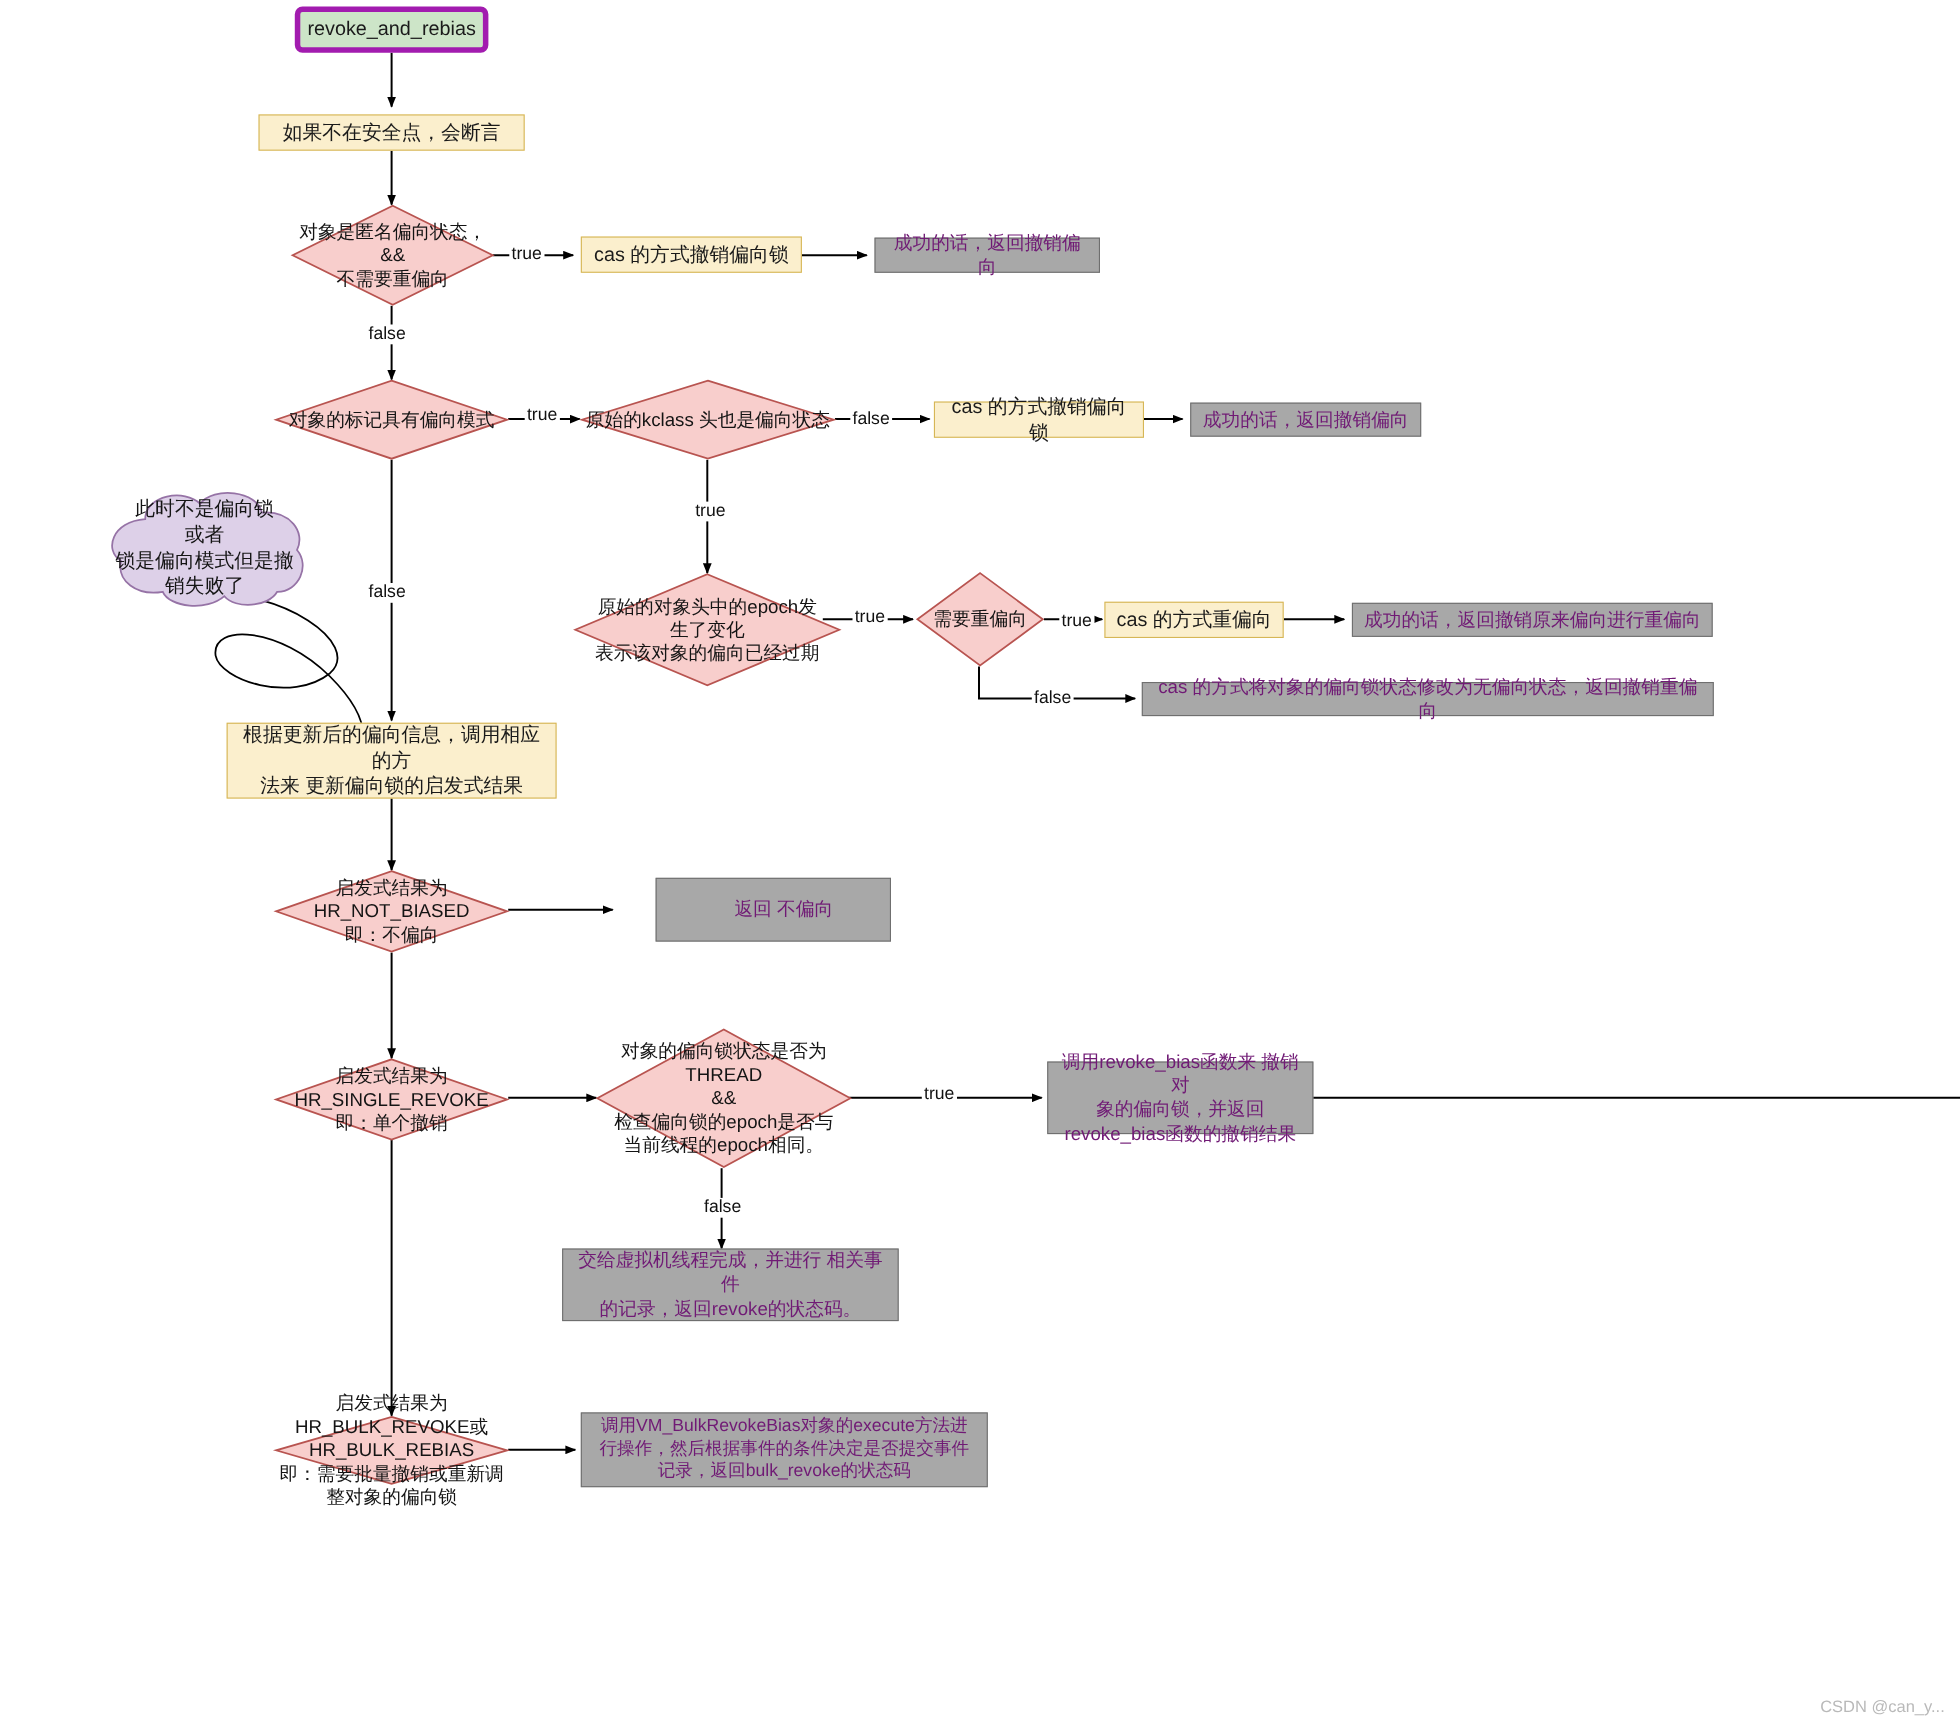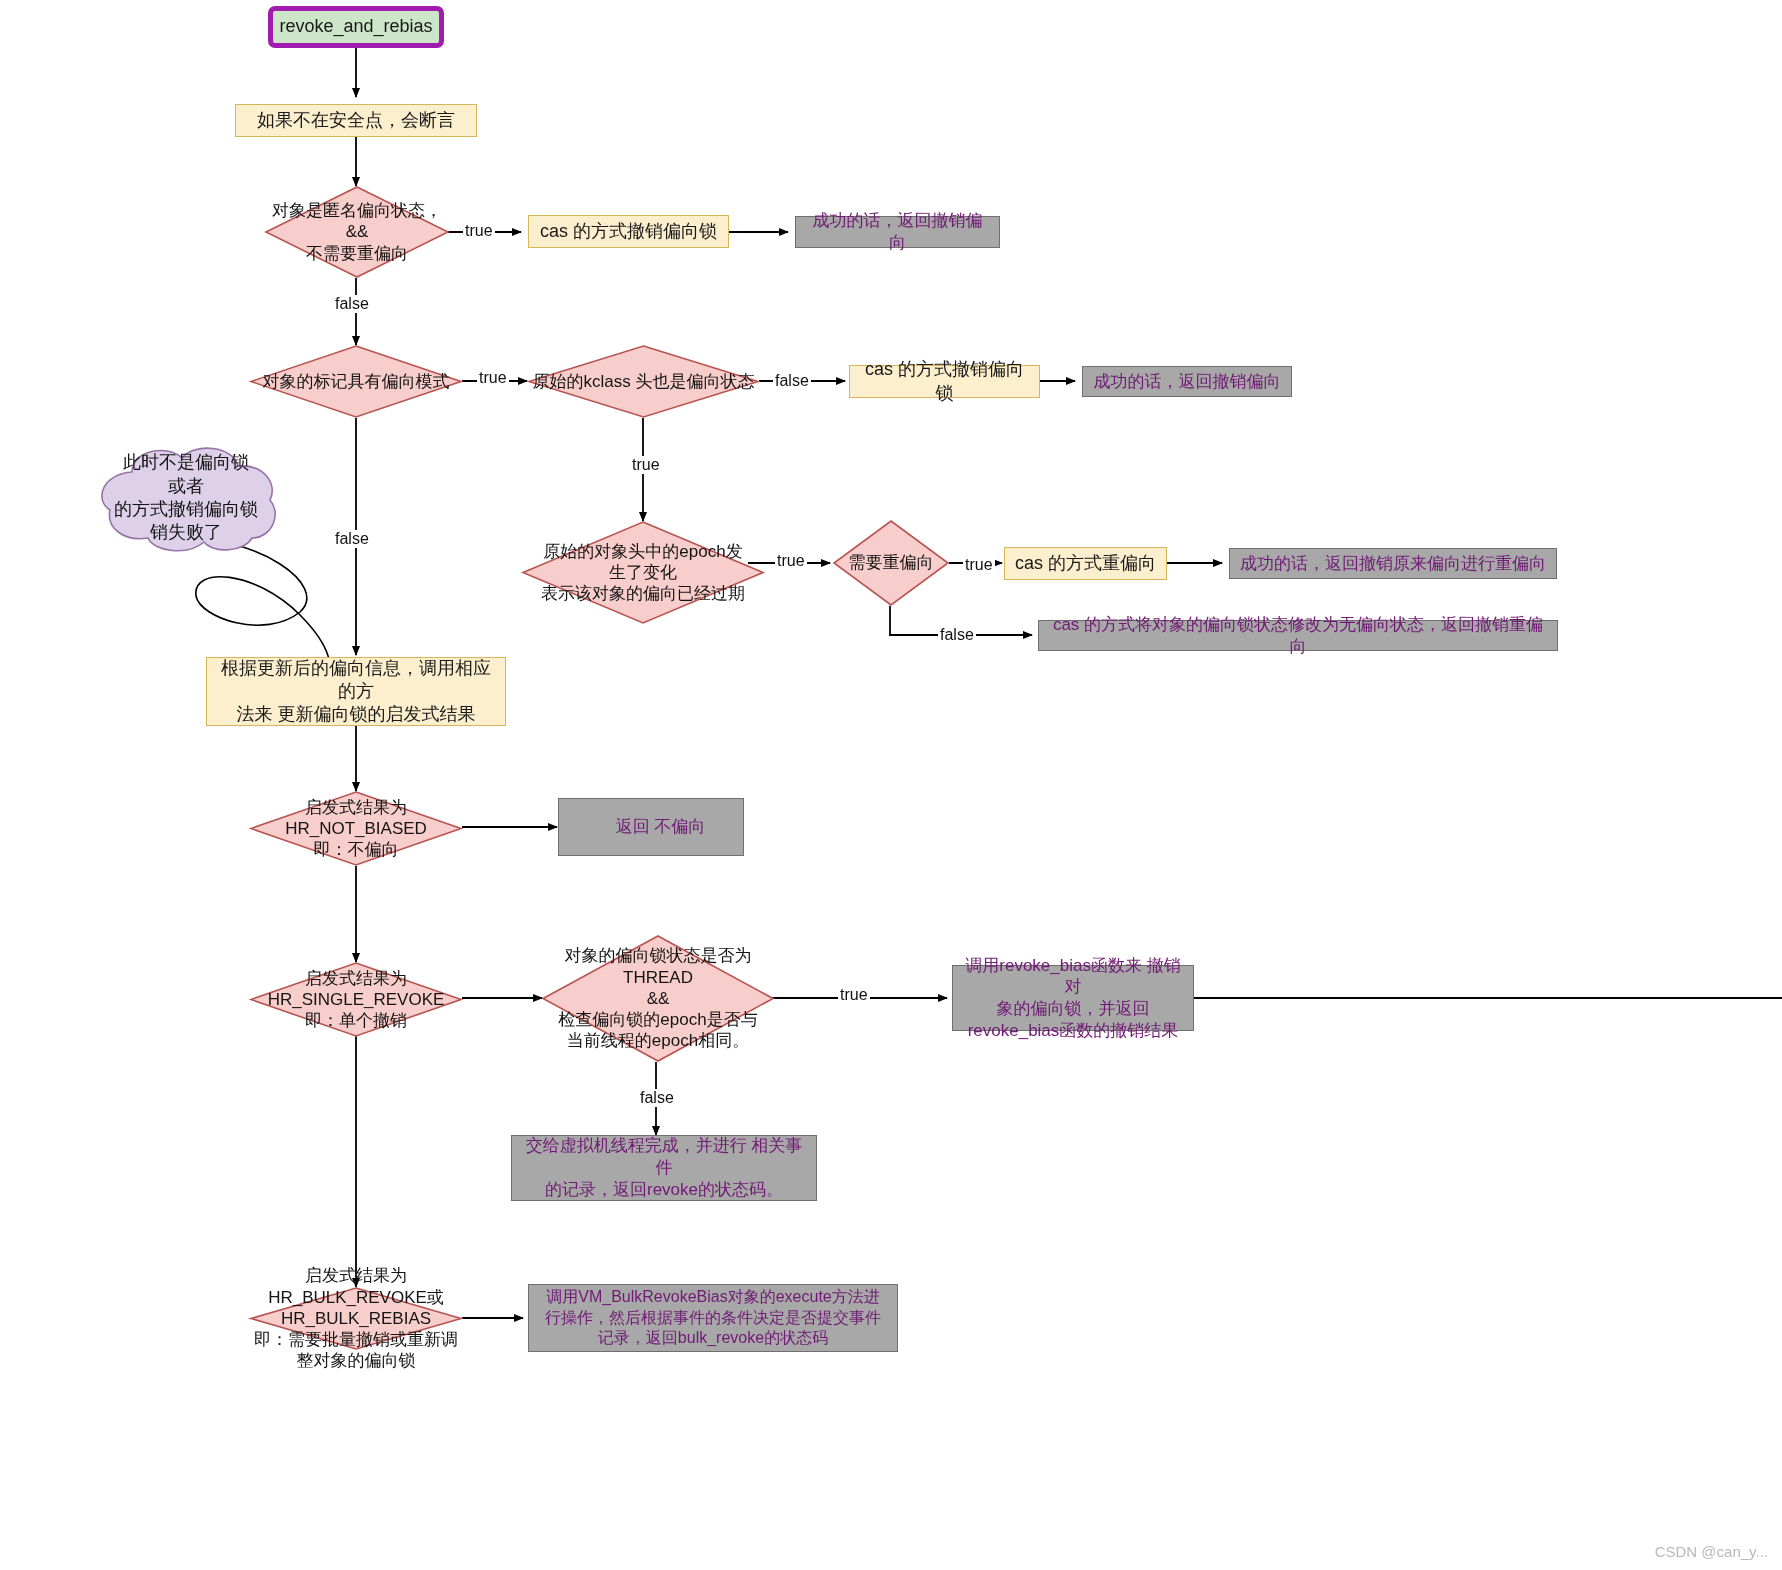--- a/index.html
+++ b/index.html
@@ -215,21 +215,21 @@
 
   <div class="cloud" style="left:88px;top:442px;width:196px;height:112px;">
     <svg width="196" height="112" viewBox="0 0 196 112">
       <path d="M44,30 C44,8 80,2 94,16 C106,0 146,4 150,24
                C176,22 190,42 182,58 C194,72 184,96 164,96
                C156,110 126,112 116,100 C100,114 66,110 60,96
                C36,100 18,86 22,68 C6,58 14,32 44,30 Z" fill="#ddd0e8" stroke="#9673a6" stroke-width="1.6"></path>
     </svg>
     <div class="cloud-text">此时不是偏向锁
 或者
-的方式撤销偏向锁
+锁是偏向模式但是撤
 销失败了</div>
   </div>
 
   <div class="decision-wrap" style="left:522px;top:521px;width:242px;height:103px;">
     <svg width="242" height="103" viewBox="0 0 242 103">
       <polygon points="121,1 241,51.5 121,102 1,51.5" fill="#f8cecc" stroke="#b85450" stroke-width="1.6"></polygon>
     </svg>
     <div class="decision-label">原始的对象头中的epoch发
 生了变化
 表示该对象的偏向已经过期</div>
@@ -253,21 +253,21 @@
 
   <div class="decision-wrap" style="left:250px;top:791px;width:212px;height:75px;">
     <svg width="212" height="75" viewBox="0 0 212 75">
       <polygon points="106,1 211,37.5 106,74 1,37.5" fill="#f8cecc" stroke="#b85450" stroke-width="1.6"></polygon>
     </svg>
     <div class="decision-label">启发式结果为
 HR_NOT_BIASED
 即：不偏向</div>
   </div>
 
-  <div class="node result" style="left:558px;top:798px;width:186px;height:58px;padding-left:29px;">返回 不偏向</div>
+  <div class="node result" style="left:596px;top:798px;width:214px;height:58px;padding-left:29px;">返回 不偏向</div>
 
   <div class="decision-wrap" style="left:250px;top:962px;width:212px;height:75px;">
     <svg width="212" height="75" viewBox="0 0 212 75">
       <polygon points="106,1 211,37.5 106,74 1,37.5" fill="#f8cecc" stroke="#b85450" stroke-width="1.6"></polygon>
     </svg>
     <div class="decision-label">启发式结果为
 HR_SINGLE_REVOKE
 即：单个撤销</div>
   </div>
 

